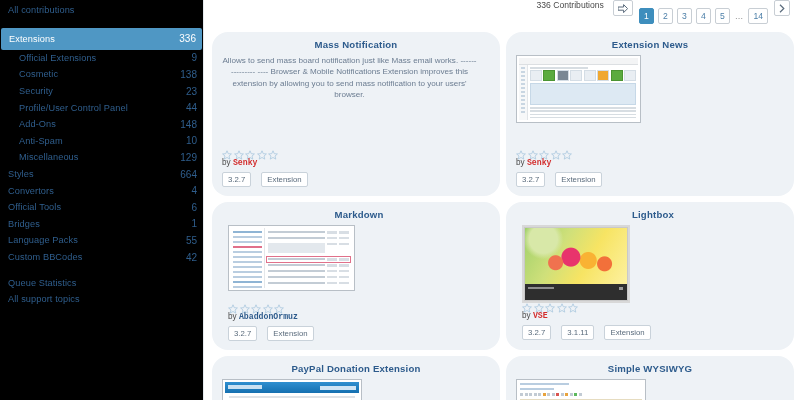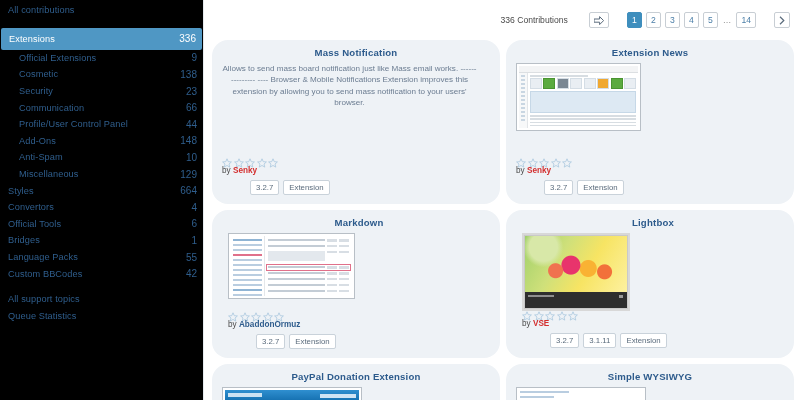--- a/index.html
+++ b/index.html
@@ -33,22 +33,22 @@
     margin: 0 1px;
     height: 22px;
   }
   .nav-row.active .lbl, .nav-row.active .cnt { color: #ffffff; }
   .nav-gap { height: 9px; }
 
   
   .main { flex: 1; height: 400px; position: relative; background: #fff; padding: 0 6px; }
 
   .topbar {
-    height: 40px; display: flex; align-items: center;
-    justify-content: flex-end; gap: 18px; padding-right: 4px;
+    height: 32px; display: flex; 
+    justify-content: flex-end; gap: 6px; padding-right: 4px;
   }
   .contrib-count { font-size: 8.6px; color: #4a4a4a; margin-right: 3px; }
   .pg {
     min-width: 15px; height: 16px; padding: 0 4px;
     border: 1px solid #c8ced4; border-radius: 2px;
     background: #ffffff; color: #4c7fa8;
     font-size: 8.6px; line-height: 14px; text-align: center;
     display: inline-flex; align-items: center; justify-content: center;
   }
   .pg.active { background: #3e8ebd; border-color: #3e8ebd; color: #ffffff; }
@@ -79,25 +79,25 @@
   }
   .card-desc {
     font-size: 8.1px; color: #6b7c91; text-align: center;
     line-height: 11.4px; max-width: 255px;
   }
   .spacer { flex: 1; }
 
   .stars { display: flex; gap: 1.5px; margin-bottom: 2px; }
   .star { width: 10px; height: 10px; display: block; }
   .byline { font-size: 8.2px; color: #4a4a4a; margin-bottom: 5px; }
-  .byline .author { font-weight: bold; }
+  .byline .author { font-weight: bold; font-family: Liberation Mono, monospace; }
   .byline .author.red { color: #d32f2f; }
   .byline .author.blue { color: #2d5b8c; }
 
-  .tags { display: flex; gap: 4px; margin-left: 28px; }
+  .tags { display: flex; gap: 10px; }
   .tag {
     border: 1px solid #c9d2da; border-radius: 2px; background: #ffffff;
     font-size: 7.8px; color: #5a6b7c; padding: 2.5px 5px; line-height: 1;
   }
 
   
   .thumb { border: 1px solid #b8bfc6; background: #fff; padding: 2px; }
   .thumb-inner { width: 100%; height: 100%; overflow: hidden; position: relative; }
 
   .th-news { width: 125px; height: 68px; }
@@ -188,24 +188,20 @@
         </div>
         <div class="nav-row indent">
           <span class="lbl">Cosmetic</span>
           <span class="cnt">138</span>
         </div>
         <div class="nav-row indent">
           <span class="lbl">Security</span>
           <span class="cnt">23</span>
         </div>
         <div class="nav-row indent">
-          <span class="lbl">Communication</span>
-          <span class="cnt">66</span>
-        </div>
-        <div class="nav-row indent">
           <span class="lbl">Profile/User Control Panel</span>
           <span class="cnt">44</span>
         </div>
         <div class="nav-row indent">
           <span class="lbl">Add-Ons</span>
           <span class="cnt">148</span>
         </div>
         <div class="nav-row indent">
           <span class="lbl">Anti-Spam</span>
           <span class="cnt">10</span>
@@ -235,24 +231,24 @@
           <span class="cnt">55</span>
         </div>
         <div class="nav-row">
           <span class="lbl">Custom BBCodes</span>
           <span class="cnt">42</span>
         </div>
       </div>
     <div class="nav-gap"></div>
     <div id="nav-footer">
         <div class="nav-row">
+          <span class="lbl">Queue Statistics</span>
+        </div>
+        <div class="nav-row">
           <span class="lbl">All support topics</span>
-        </div>
-        <div class="nav-row">
-          <span class="lbl">Queue Statistics</span>
         </div>
       </div>
   </aside>
 
   <section class="main">
 
     <div class="topbar">
       <span class="contrib-count">336 Contributions</span>
 
       <span class="pg">

